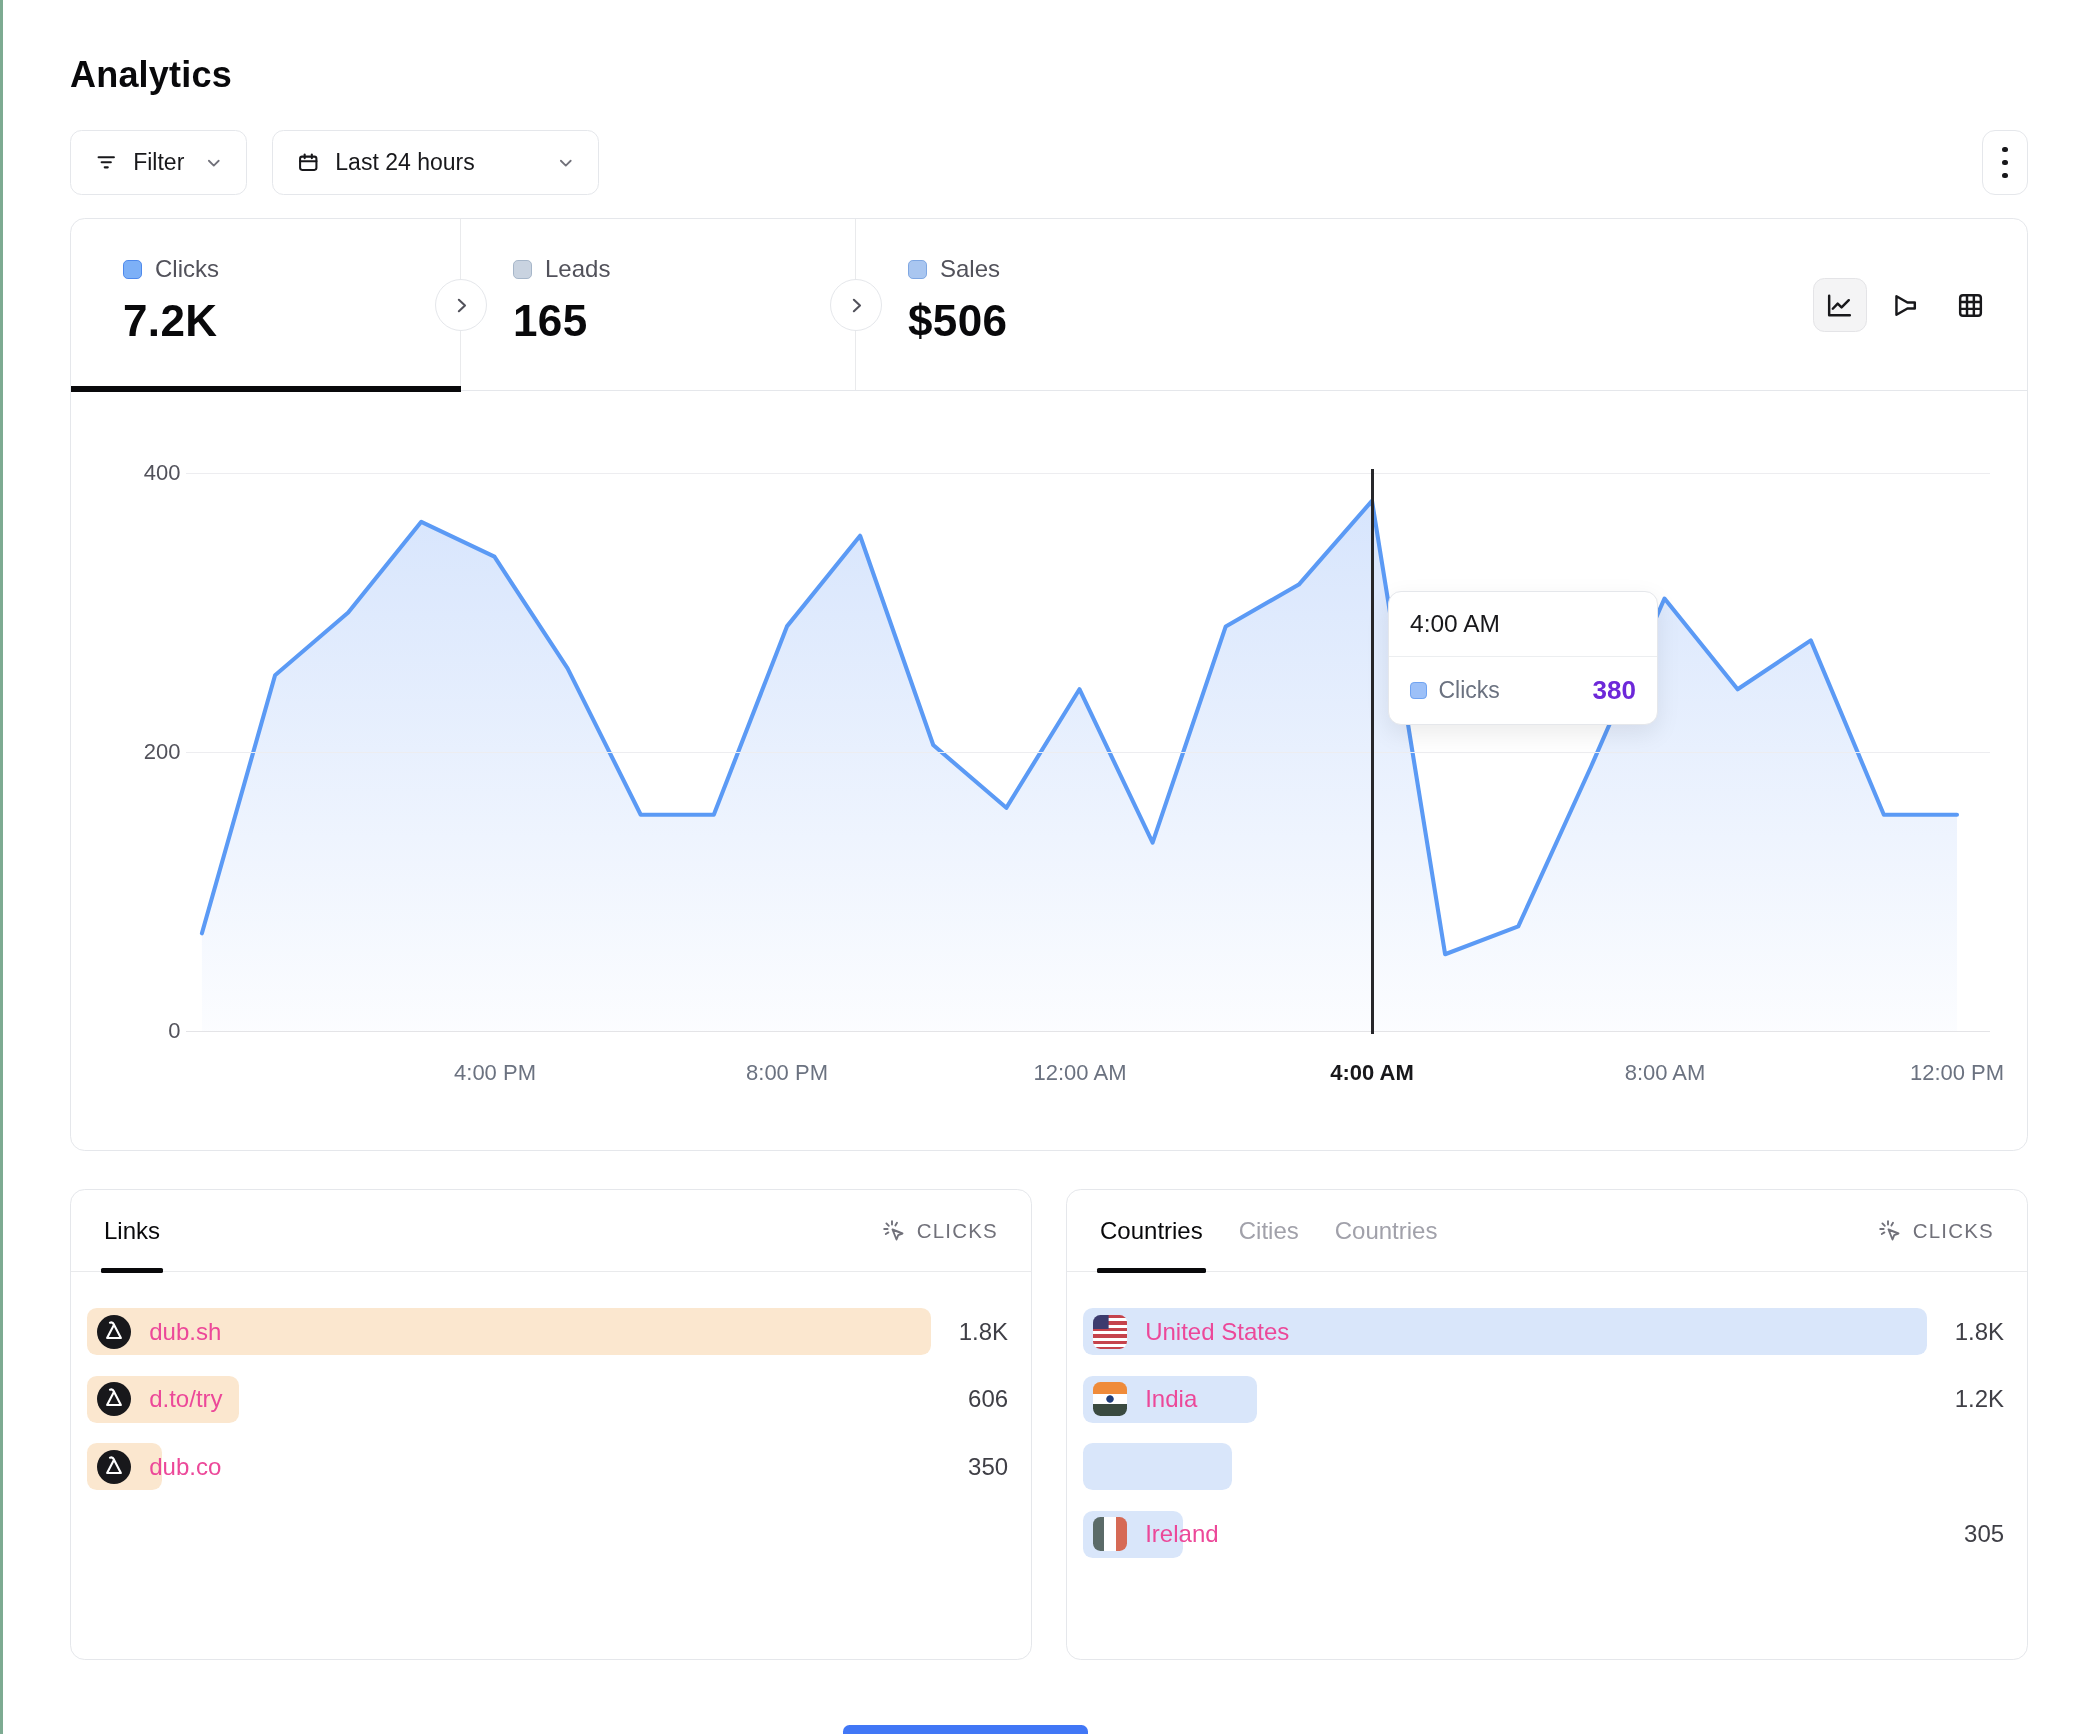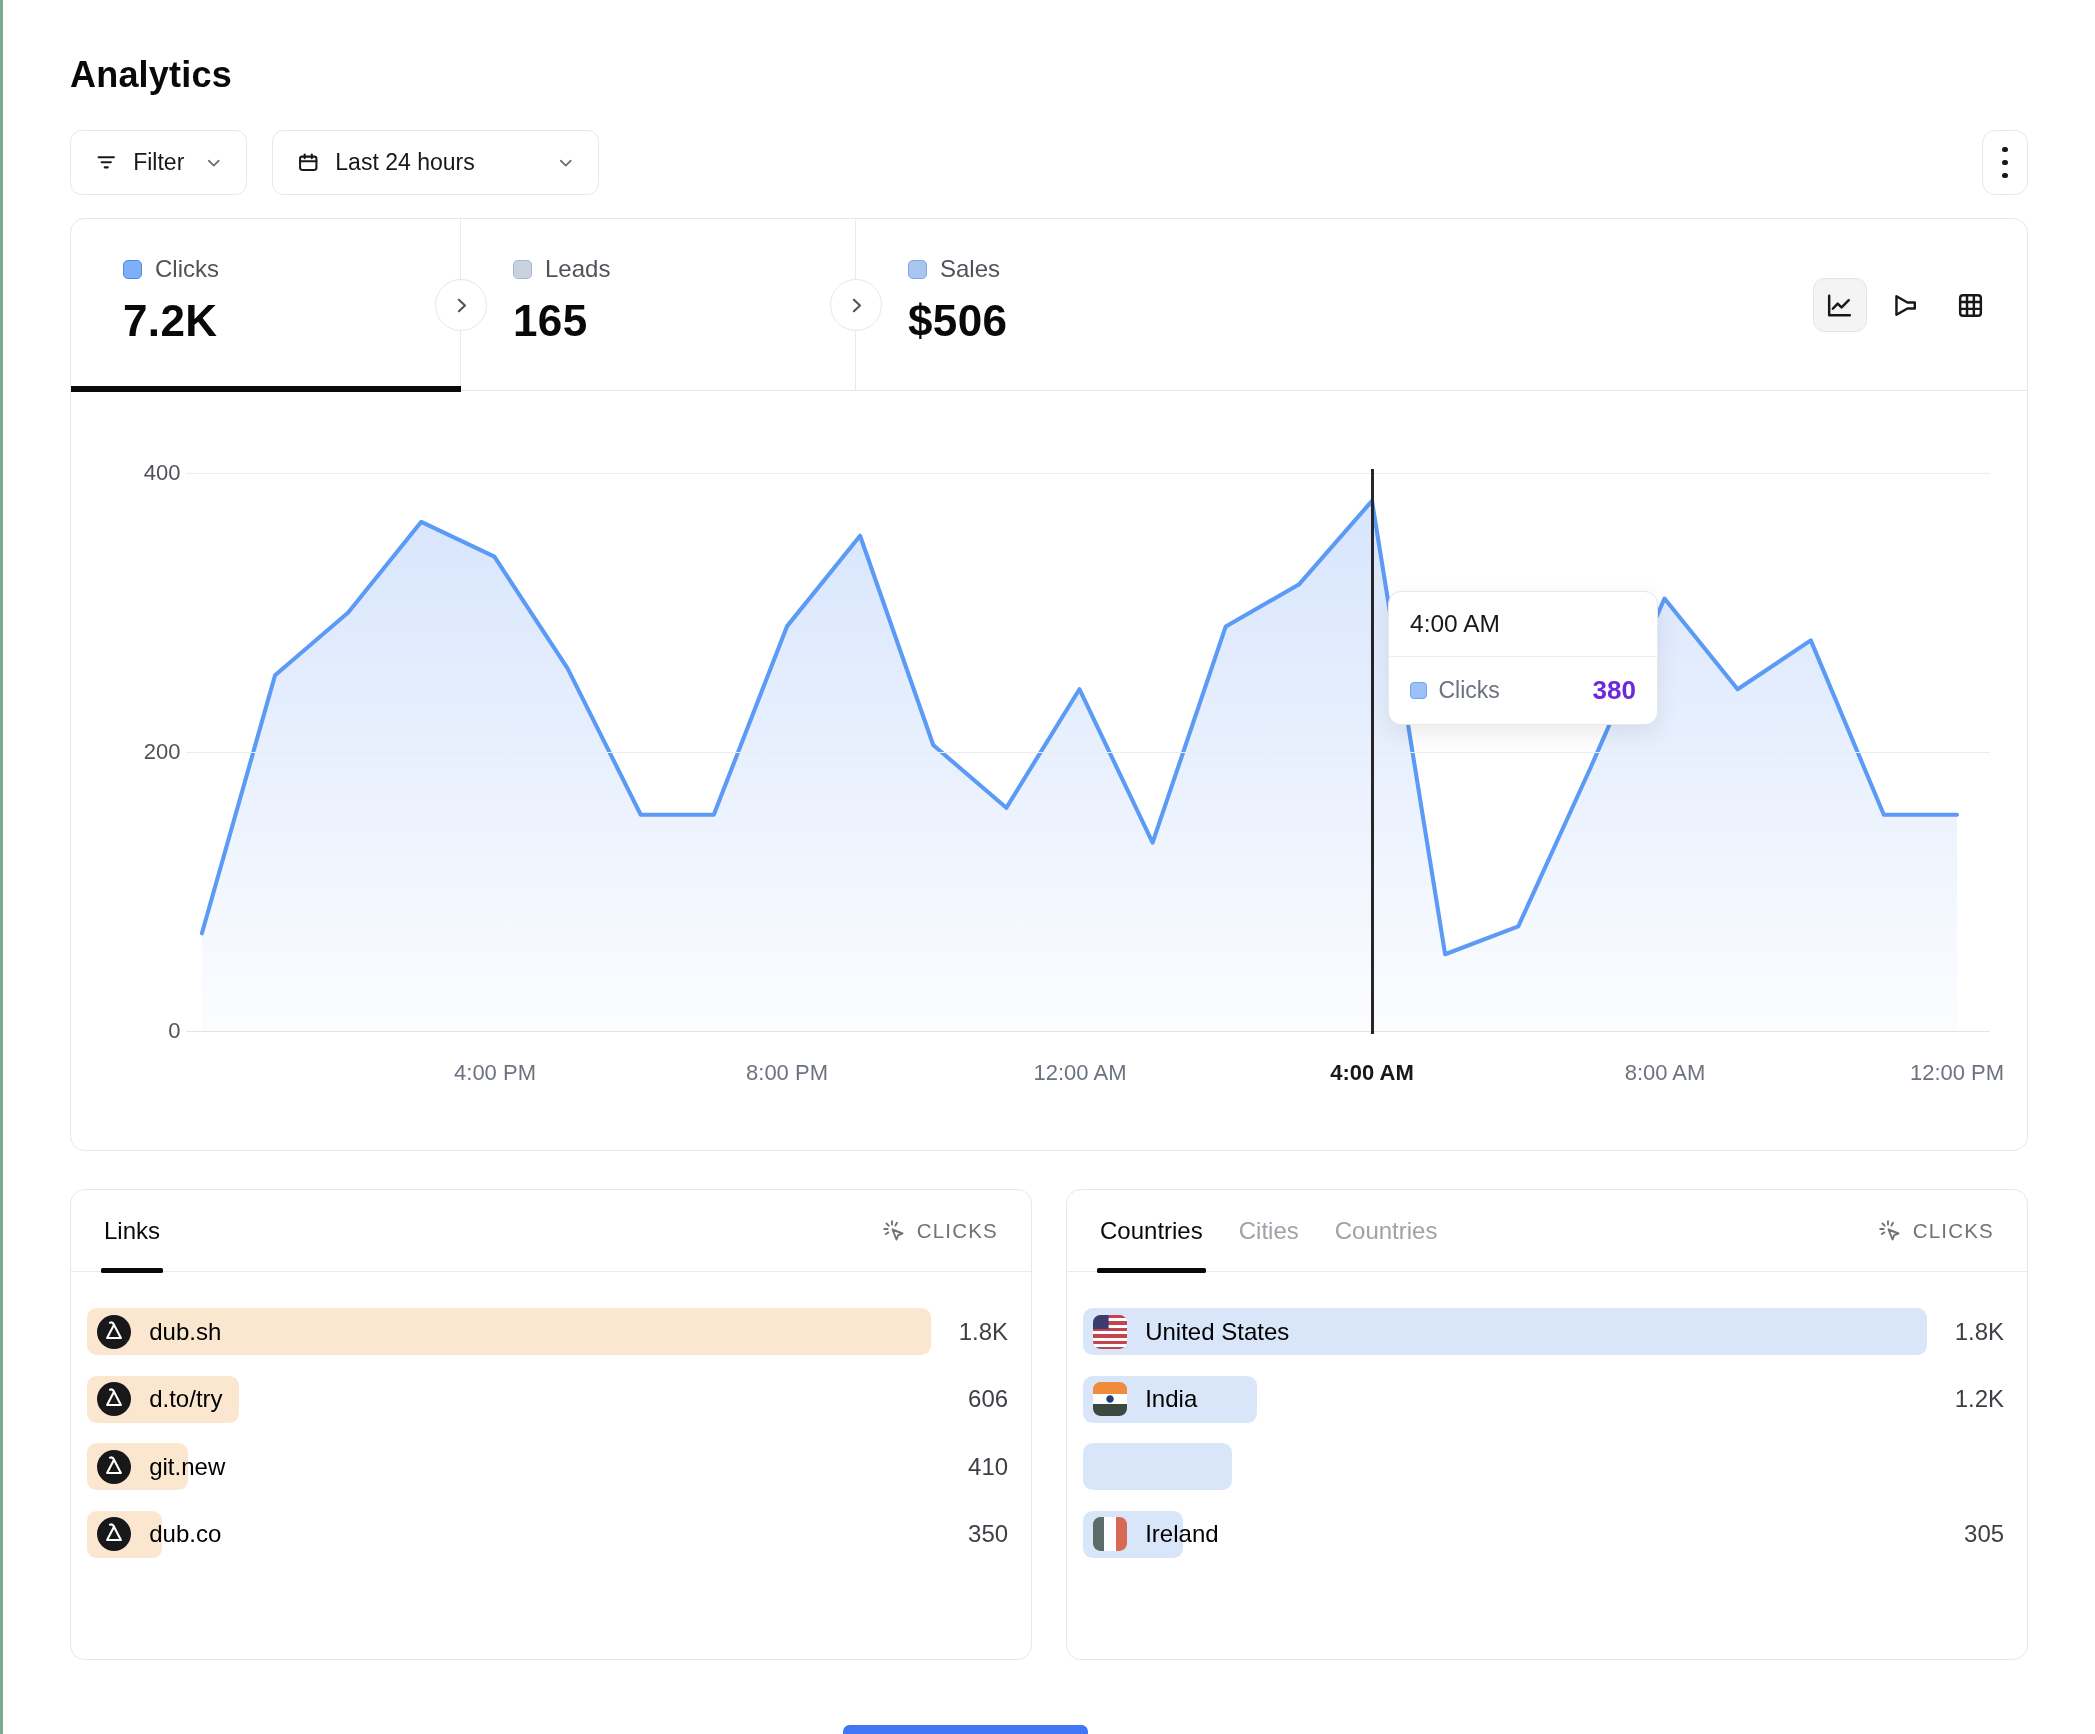--- a/index.html
+++ b/index.html
@@ -80,21 +80,21 @@
   .panel-head { height:82px; display:flex; align-items:center; padding:0 33px; border-bottom:1.2px solid #e9eaec; }
   .panel-tabs { display:flex; gap:36px; height:100%; align-items:center; }
   .p-tab { position:relative; font-size:24px; color:#a1a1aa; height:100%; display:flex; align-items:center; cursor:pointer; }
   .p-tab.active { color:#09090b; }
   .p-tab.active::after { content:""; position:absolute; left:-3.3px; right:-3.3px; bottom:-1.6px; height:4.9px; background:#09090b; border-radius:1.6px; }
   .metric { margin-left:auto; display:flex; align-items:center; gap:9.8px; font-size:20.5px; letter-spacing:1.2px; color:#71717a; cursor:pointer; }
   .rows { padding:36px 16.4px 0 16.4px; }
   .row { position:relative; height:47px; margin-bottom:20.5px; display:flex; align-items:center; cursor:pointer; }
   .row .bar { position:absolute; left:0; top:0; bottom:0; border-radius:9.8px; }
   .row .content { position:relative; display:flex; align-items:center; width:100%; z-index:1; padding:0 6.5px 0 9.8px; }
-  .row-label { margin-left:18px; font-size:24px; color:#000000; }
+  .row-label { margin-left:18px; font-size:24px; color:#ec4899; }
   .row-value { margin-left:auto; font-size:24px; color:#3f3f46; }
   .flag { width:34px; height:34px; border-radius:7.4px; flex:0 0 34px; }
   .flag-us { background:linear-gradient(#3c3b6e,#3c3b6e) left top/46% 42% no-repeat,repeating-linear-gradient(180deg,#c5434c 0 3.3px,#fff 3.3px 6.5px); }
   .flag-in { background:radial-gradient(circle at 50% 50%,#1f3d7a 0 3.3px,rgba(0,0,0,0) 4.1px),linear-gradient(180deg,#ef8b3a 0 34%,#fff 34% 66%,#3a4a40 66%); }
   .flag-sg { background:radial-gradient(circle at 26% 26%,#fff 0 4.9px,rgba(0,0,0,0) 5.7px),linear-gradient(180deg,#dd5257 0 50%,#fdfdfd 50%); }
   .flag-ie { background:linear-gradient(90deg,#5b6b68 0 33%,#fff 33% 67%,#d66a55 67%); }
   .flag-ca { background:radial-gradient(circle at 50% 50%,#d6494f 0 6.5px,rgba(0,0,0,0) 7.4px),linear-gradient(90deg,#d6494f 0 26%,#fff 26% 74%,#d6494f 74%); }
   .dub-ico { width:34px; height:34px; flex:0 0 34px; }
   svg { display:block; }
 </style>
@@ -291,34 +291,20 @@
   <circle cx="21" cy="21" r="21" fill="#18181b"></circle>
   <path d="M21 12 L29.5 28.5 H12.5 Z" fill="none" stroke="#fff" stroke-width="2.6" stroke-linejoin="round"></path>
   <path d="M21 12 C20 9.6 17.8 8.8 16 9.5" fill="none" stroke="#fff" stroke-width="2.6" stroke-linecap="round"></path>
 </svg>
               </span>
       <span class="row-label">d.to/try</span>
       <span class="row-value">606</span>
     </div>
   </div>
 
-  <div class="row">
-    <div class="bar" style="width: 10.9%; background: rgb(251, 231, 207);"></div>
-    <div class="content">
-      <span class="row-icon">
-                <svg class="dub-ico" viewBox="0 0 42 42">
-  <circle cx="21" cy="21" r="21" fill="#18181b"></circle>
-  <path d="M21 12 L29.5 28.5 H12.5 Z" fill="none" stroke="#fff" stroke-width="2.6" stroke-linejoin="round"></path>
-  <path d="M21 12 C20 9.6 17.8 8.8 16 9.5" fill="none" stroke="#fff" stroke-width="2.6" stroke-linecap="round"></path>
-</svg>
-              </span>
-      <span class="row-label">git.new</span>
-      <span class="row-value">410</span>
-    </div>
-  </div>
 
   <div class="row">
     <div class="bar" style="width: 8%; background: rgb(251, 231, 207);"></div>
     <div class="content">
       <span class="row-icon">
                 <svg class="dub-ico" viewBox="0 0 42 42">
   <circle cx="21" cy="21" r="21" fill="#18181b"></circle>
   <path d="M21 12 L29.5 28.5 H12.5 Z" fill="none" stroke="#fff" stroke-width="2.6" stroke-linejoin="round"></path>
   <path d="M21 12 C20 9.6 17.8 8.8 16 9.5" fill="none" stroke="#fff" stroke-width="2.6" stroke-linecap="round"></path>
 </svg>

